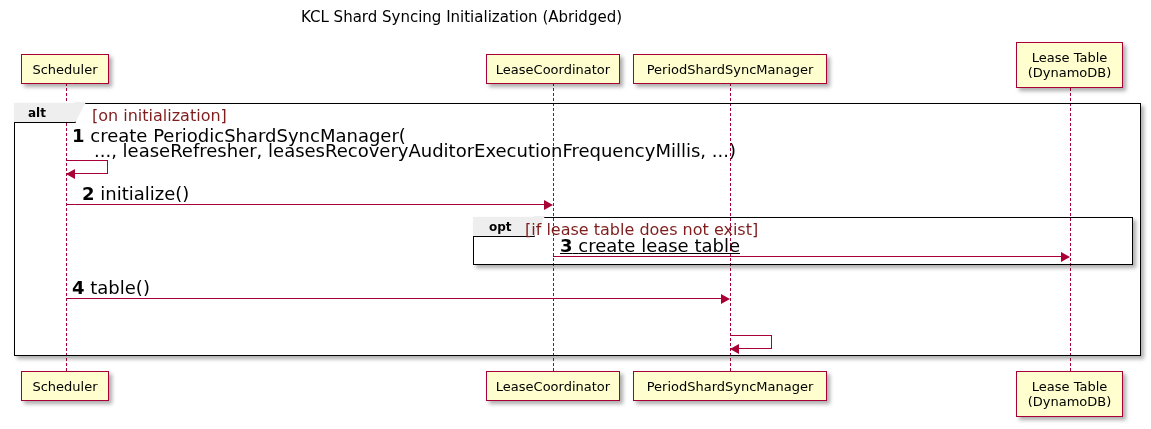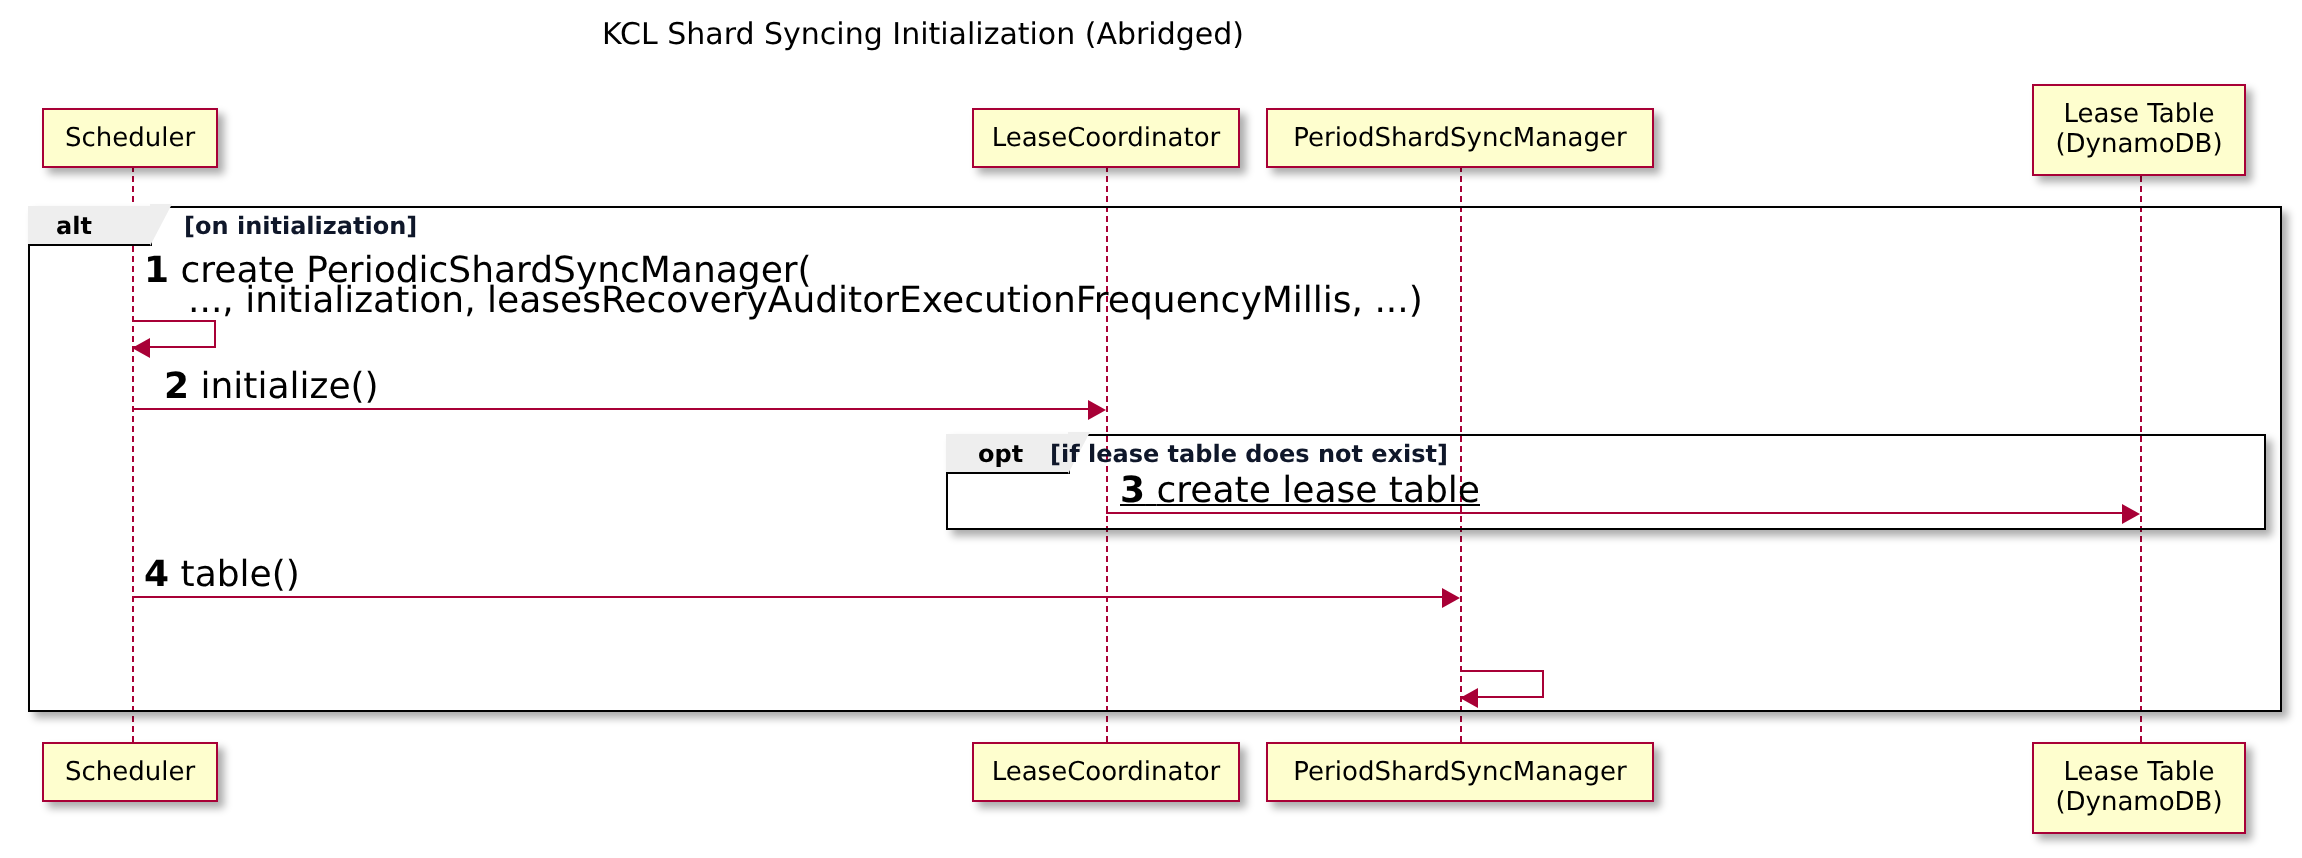--- a/index.html
+++ b/index.html
@@ -81,23 +81,23 @@
   .tab-label {
     position: absolute;
     font-size: 12px;
     font-weight: bold;
     color: #000000;
     z-index: 5;
     white-space: nowrap;
   }
   .cond-label {
     position: absolute;
-    font-size: 12px;
-    font-weight: bold;
-    color: #0f172a;
+    font-size: 16px;
+    font-weight: normal;
+    color: #7f1d1d;
     z-index: 5;
     white-space: nowrap;
   }
   
   .msg-line {
     position: absolute;
     height: 0;
     border-top: 1.5px solid #A80036;
     z-index: 5;
   }
@@ -157,21 +157,21 @@
   <div class="cond-label" style="left:92px; top:106px;">[on initialization]</div>
 
   <div class="frame" style="left:473px; top:217px; width:660px; height:48px;"></div>
   <div class="frame-tab" style="left:473px; top:217px; width:62px;"></div>
   <div class="tab-label" style="left:489px; top:220px;">opt</div>
   <div class="cond-label" style="left:525px; top:220px;">[if lease table does not exist]</div>
 
   <div class="msg-label" style="left:72px; top:128px;">
     <span class="msg-num">1</span>
     <span>create PeriodicShardSyncManager(</span>
-    <span class="msg-text2" style="margin-left:22px;">..., initialization, leasesRecoveryAuditorExecutionFrequencyMillis, ...)</span>
+    <span class="msg-text2" style="margin-left:22px;">..., leaseRefresher, leasesRecoveryAuditorExecutionFrequencyMillis, ...)</span>
   </div>
   <div class="self-loop" style="left:66px; top:160px; width:42px; height:14px;"></div>
   <div class="arrow-left" style="left:66px; top:169px;"></div>
 
   <div class="msg-label" style="left:82px; top:186px;">
     <span class="msg-num">2</span>
     <span>initialize()</span>
   </div>
   <div class="msg-line" style="left:66px; top:204px; width:478px;"></div>
   <div class="arrow-right" style="left:544px; top:199.5px;"></div>

